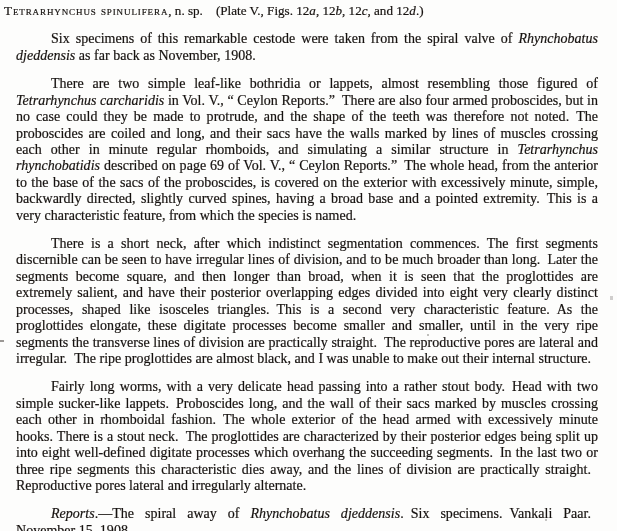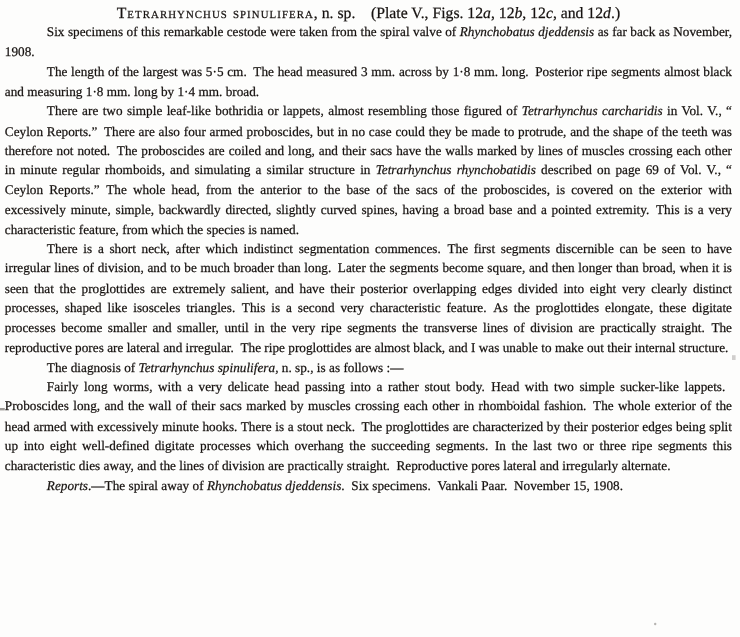--- a/index.html
+++ b/index.html
@@ -20,27 +20,26 @@
     width: 617px;
     height: 531px;
     padding: 3px 7px 0 4px;
     background: #fdfdfc;
     -webkit-text-stroke: 0.22px rgba(22, 18, 14, 0.85);
   }
   .heading {
     margin: 0;
     font-size: 13.1px;
     font-weight: 400;
-    text-align: center;
     line-height: 16.42px;
     white-space: nowrap;
   }
   .para {
-    margin: 0;
-    font-size: 11px;
+    margin: 12px;
+    font-size: 14px;
     line-height: 16.42px;
     text-align: justify;
     text-indent: 35px;
     letter-spacing: 0.02px;
   }
   .seg-r { font-style: normal; }
   .seg-i { font-style: italic; }
   .seg-sc { font-variant: small-caps; letter-spacing: 0.9px; }
   .speck {
     position: absolute;
@@ -52,24 +51,22 @@
   .speck-3 { left: 610px; top: 296px; width: 3px; height: 4px; opacity: 0.25; }
   .speck-4 { left: 427px; top: 334px; width: 2px; height: 2px; opacity: 0.45; border-radius: 50%; }
 </style>
 </head>
 <body>
 
 <div class="page">
   <h1 class="heading"><span class="seg-sc">Tetrarhynchus spinulifera</span><span class="seg-r">, n. sp.  (Plate V., Figs. 12</span><span class="seg-i">a</span><span class="seg-r">, 12</span><span class="seg-i">b</span><span class="seg-r">, 12</span><span class="seg-i">c</span><span class="seg-r">, and 12</span><span class="seg-i">d</span><span class="seg-r">.)</span></h1>
   <div>
       <p class="para"><span class="seg-r">Six specimens of this remarkable cestode were taken from the spiral valve of </span><span class="seg-i">Rhynchobatus djeddensis</span><span class="seg-r"> as far back as November, 1908.</span></p>
-      <p class="para"><span class="seg-r">The length of the largest was 5·5 cm. The head measured 3 mm. across by 1·8 mm. long. Posterior ripe segments almost black and measuring 1·8 mm. long by 1·4 mm. broad.</span></p>
       <p class="para"><span class="seg-r">There are two simple leaf-like bothridia or lappets, almost resembling those figured of </span><span class="seg-i">Tetrarhynchus carcharidis</span><span class="seg-r"> in Vol. V., “ Ceylon Reports.” There are also four armed proboscides, but in no case could they be made to protrude, and the shape of the teeth was therefore not noted. The proboscides are coiled and long, and their sacs have the walls marked by lines of muscles crossing each other in minute regular rhomboids, and simulating a similar structure in </span><span class="seg-i">Tetrarhynchus rhynchobatidis</span><span class="seg-r"> described on page 69 of Vol. V., “ Ceylon Reports.” The whole head, from the anterior to the base of the sacs of the proboscides, is covered on the exterior with excessively minute, simple, backwardly directed, slightly curved spines, having a broad base and a pointed extremity. This is a very characteristic feature, from which the species is named.</span></p>
       <p class="para"><span class="seg-r">There is a short neck, after which indistinct segmentation commences. The first segments discernible can be seen to have irregular lines of division, and to be much broader than long. Later the segments become square, and then longer than broad, when it is seen that the proglottides are extremely salient, and have their posterior overlapping edges divided into eight very clearly distinct processes, shaped like isosceles triangles. This is a second very characteristic feature. As the proglottides elongate, these digitate processes become smaller and smaller, until in the very ripe segments the transverse lines of division are practically straight. The reproductive pores are lateral and irregular. The ripe proglottides are almost black, and I was unable to make out their internal structure.</span></p>
-      <p class="para"><span class="seg-r">The diagnosis of </span><span class="seg-i">Tetrarhynchus spinulifera</span><span class="seg-r">, n. sp., is as follows :—</span></p>
       <p class="para"><span class="seg-r">Fairly long worms, with a very delicate head passing into a rather stout body. Head with two simple sucker-like lappets. Proboscides long, and the wall of their sacs marked by muscles crossing each other in rhomboidal fashion. The whole exterior of the head armed with excessively minute hooks. There is a stout neck. The proglottides are characterized by their posterior edges being split up into eight well-defined digitate processes which overhang the succeeding segments. In the last two or three ripe segments this characteristic dies away, and the lines of division are practically straight. Reproductive pores lateral and irregularly alternate.</span></p>
       <p class="para"><span class="seg-i">Reports</span><span class="seg-r">.—The spiral away of </span><span class="seg-i">Rhynchobatus djeddensis</span><span class="seg-r">. Six specimens. Vankali Paar. November 15, 1908.</span></p>
     </div>
   <div class="speck speck-1"></div>
   <div class="speck speck-2"></div>
   <div class="speck speck-3"></div>
   <div class="speck speck-4"></div>
 </div>
 
 </body></html>

